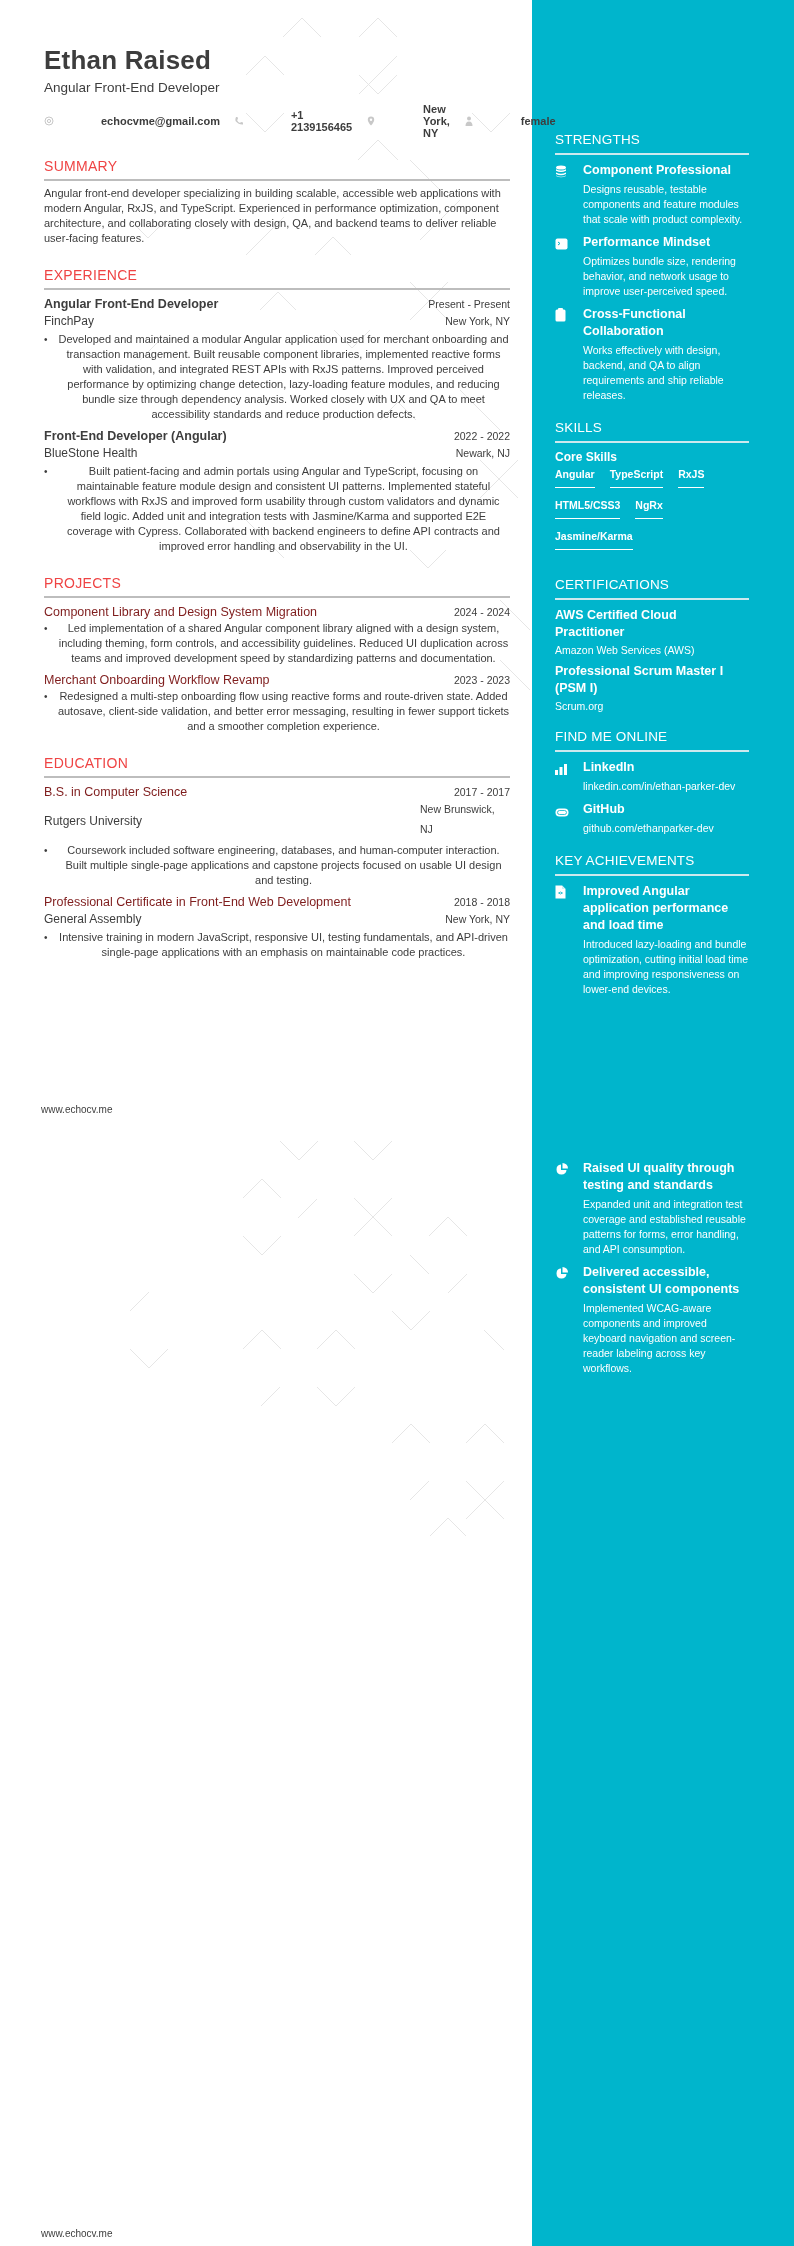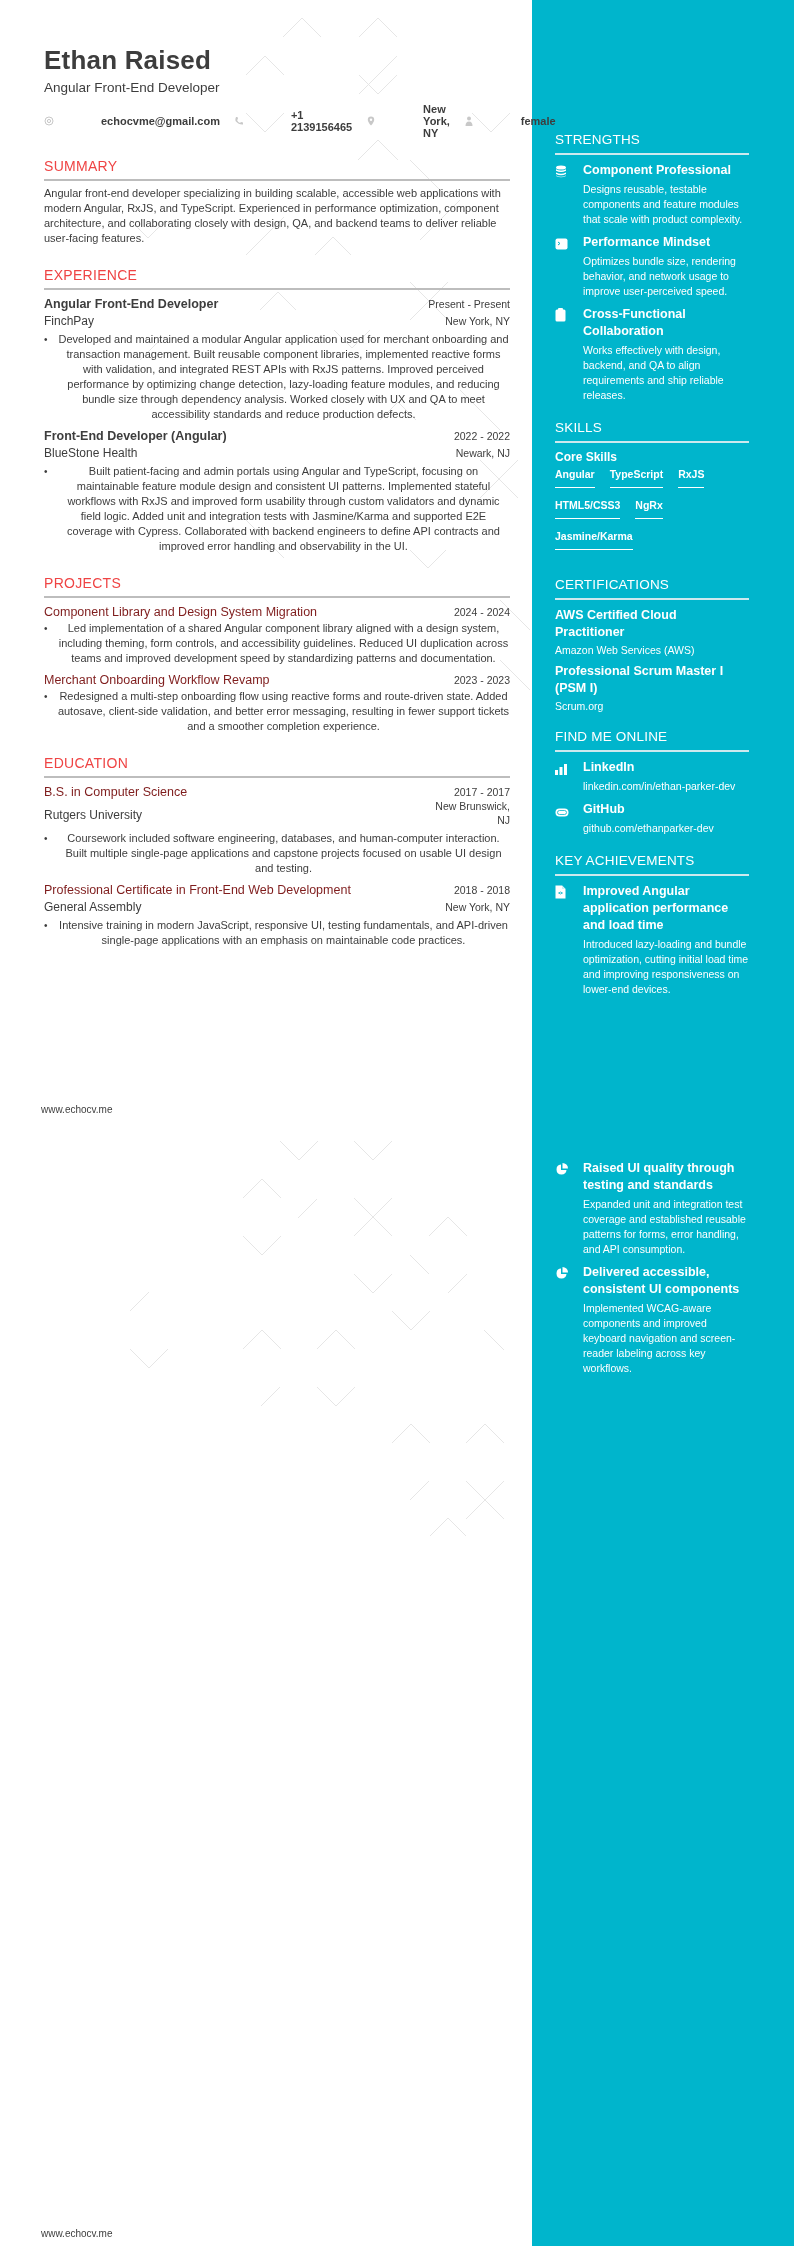--- a/index.html
+++ b/index.html
@@ -205,21 +205,21 @@
 
   <div class="section">
     <div class="sec-head">EDUCATION</div>
     <div class="entry">
       <div class="row">
         <span class="proj-title">B.S. in Computer Science</span>
         <span class="date">2017 - 2017</span>
       </div>
       <div class="row" style="align-items:center">
         <span class="company">Rutgers University</span>
-        <span class="loc" style="width:90px; text-align:right; line-height:14px">New Brunswick, NJ</span>
+        <span class="loc" style="width:90px; text-align:left; line-height:20px">New Brunswick, NJ</span>
       </div>
       <ul class="bullets">
           <li>Coursework included software engineering, databases, and human-computer interaction. Built multiple single-page applications and capstone projects focused on usable UI design and testing.</li>
         </ul>
     </div>
     <div class="entry">
       <div class="row">
         <span class="proj-title">Professional Certificate in Front-End Web Development</span>
         <span class="date">2018 - 2018</span>
       </div>

